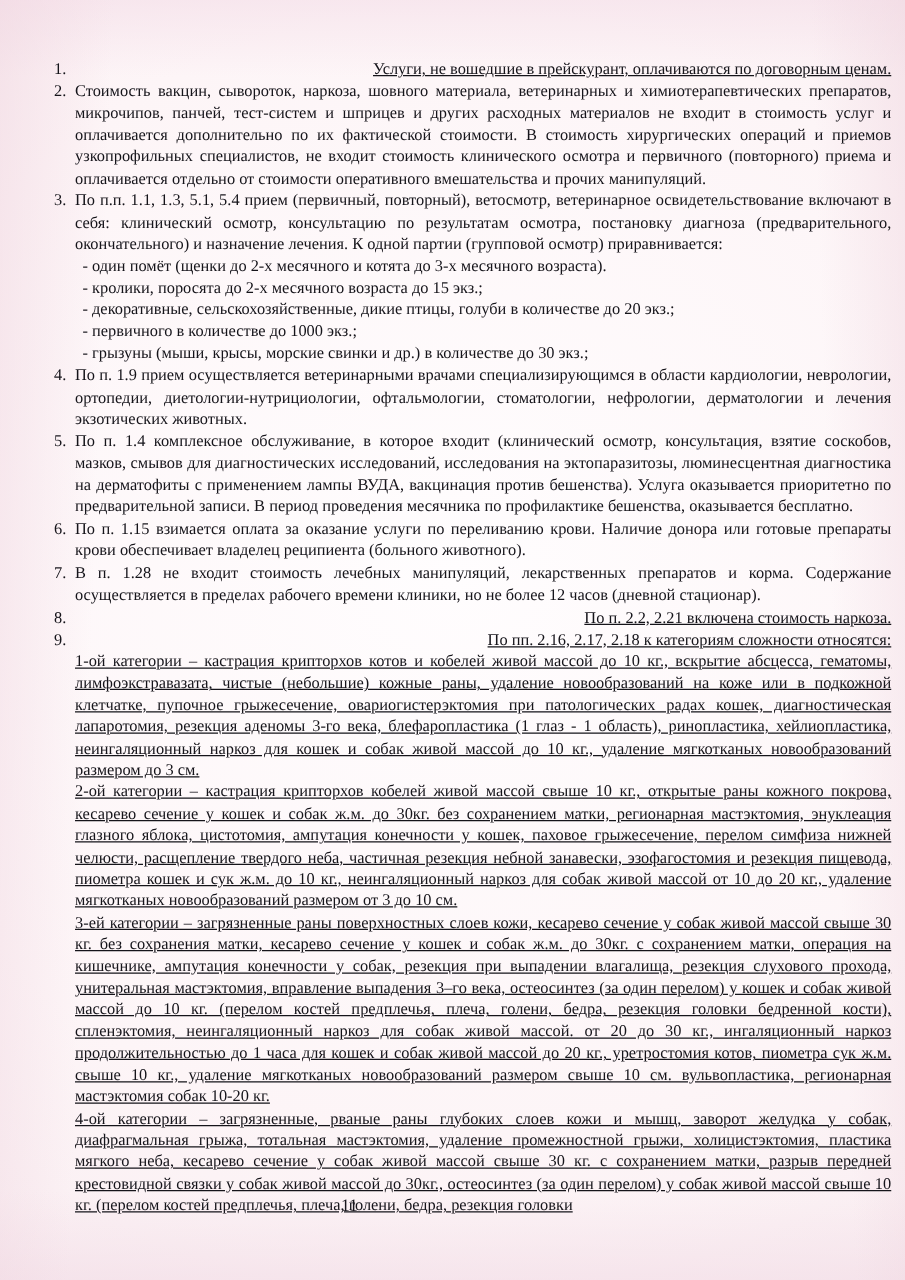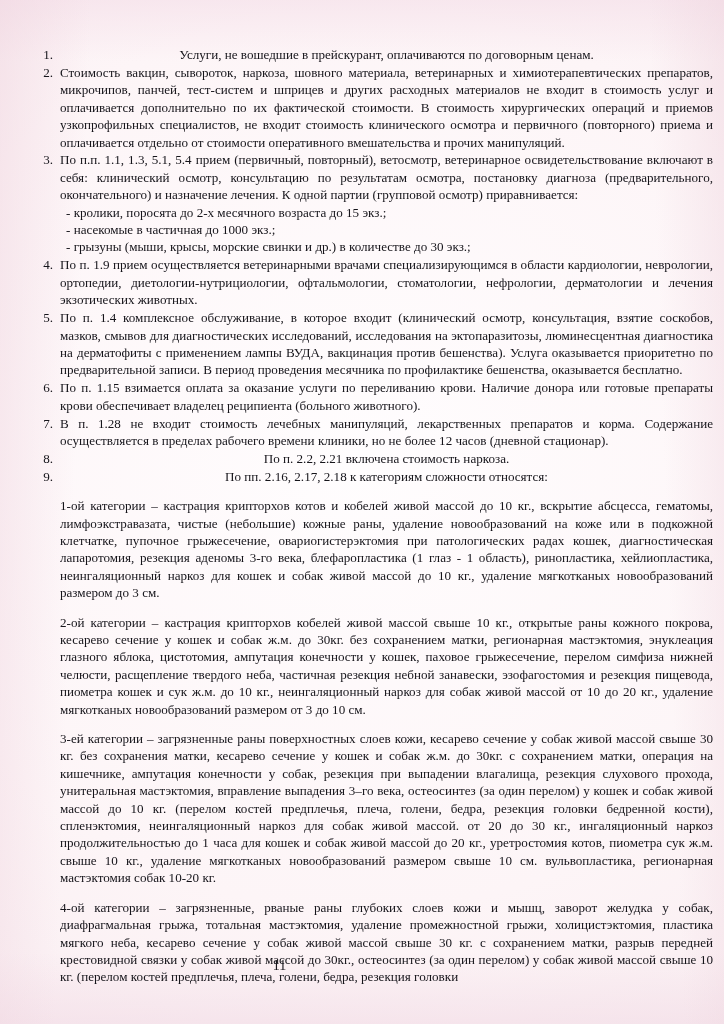--- a/index.html
+++ b/index.html
@@ -58,34 +58,36 @@
     width: 20px;
     text-align: right;
     font-size: 13.1px;
   }
   .para {
     text-align: justify;
     text-justify: inter-word;
     hyphens: none;
   }
   .para.noj {
-    text-align: center;
+    text-align: right;
+    text-decoration: underline;
   }
   .sub-list {
     list-style: none;
     margin: 0;
     padding: 0;
   }
   .sub-list li {
     text-align: left;
     padding-left: 6px;
   }
   .cat-block {
     text-align: justify;
-    margin-top: 12px;
+    margin-top: 0;
+    text-decoration: underline;
   }
   .page-number {
     position: absolute;
     left: 16px;
     top: 958px;
     width: 579px;
     text-align: center;
     padding-right: 52px;
     box-sizing: border-box;
     font-size: 14px;
@@ -108,22 +110,24 @@
 
       <li>
         <span class="num">2.</span>
         <div class="para">Стоимость вакцин, сывороток, наркоза, шовного материала, ветеринарных и химиотерапевтических препаратов, микрочипов, панчей, тест-систем и шприцев и других расходных материалов не входит в стоимость услуг и оплачивается дополнительно по их фактической стоимости. В стоимость хирургических операций и приемов узкопрофильных специалистов, не входит стоимость клинического осмотра и первичного (повторного) приема и оплачивается отдельно от стоимости оперативного вмешательства и прочих манипуляций.</div>
       </li>
 
       <li>
         <span class="num">3.</span>
         <div class="para">По п.п. 1.1, 1.3, 5.1, 5.4 прием (первичный, повторный), ветосмотр, ветеринарное освидетельствование включают в себя: клинический осмотр, консультацию по результатам осмотра, постановку диагноза (предварительного, окончательного) и назначение лечения. К одной партии (групповой осмотр) приравнивается:</div>
         <ul class="sub-list">
+          <li>- один помёт (щенки до 2-х месячного и котята до 3-х месячного возраста).</li>
           <li>- кролики, поросята до 2-х месячного возраста до 15 экз.;</li>
-          <li>- насекомые в частичная до 1000 экз.;</li>
+          <li>- декоративные, сельскохозяйственные, дикие птицы, голуби в количестве до 20 экз.;</li>
+          <li>- первичного в количестве до 1000 экз.;</li>
           <li>- грызуны (мыши, крысы, морские свинки и др.) в количестве до 30 экз.;</li>
         </ul>
       </li>
 
       <li>
         <span class="num">4.</span>
         <div class="para">По п. 1.9 прием осуществляется ветеринарными врачами специализирующимся в области кардиологии, неврологии, ортопедии, диетологии-нутрициологии, офтальмологии, стоматологии, нефрологии, дерматологии и лечения экзотических животных.</div>
       </li>
 
       <li>

